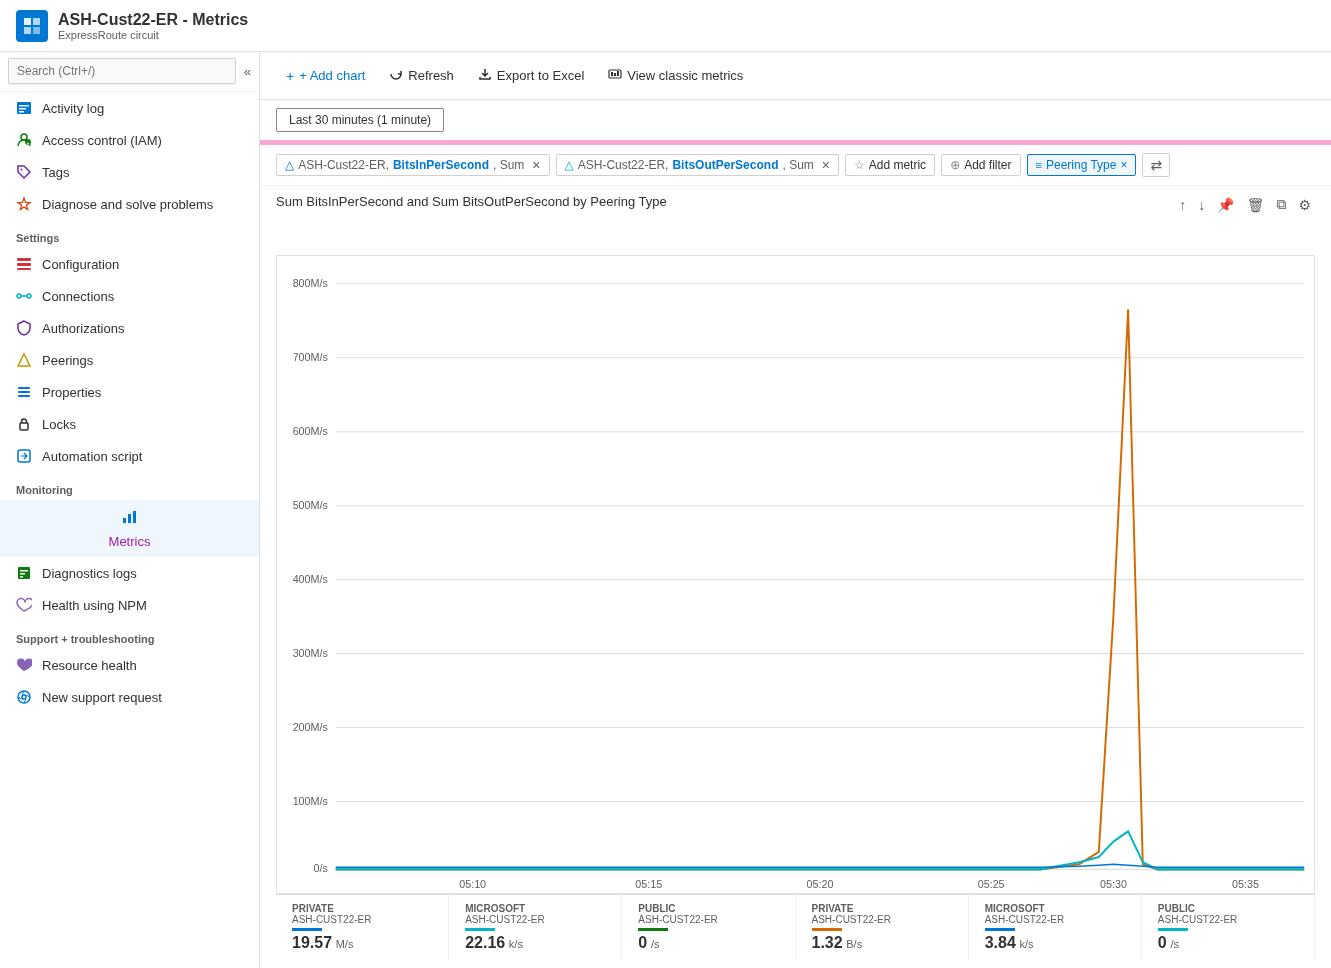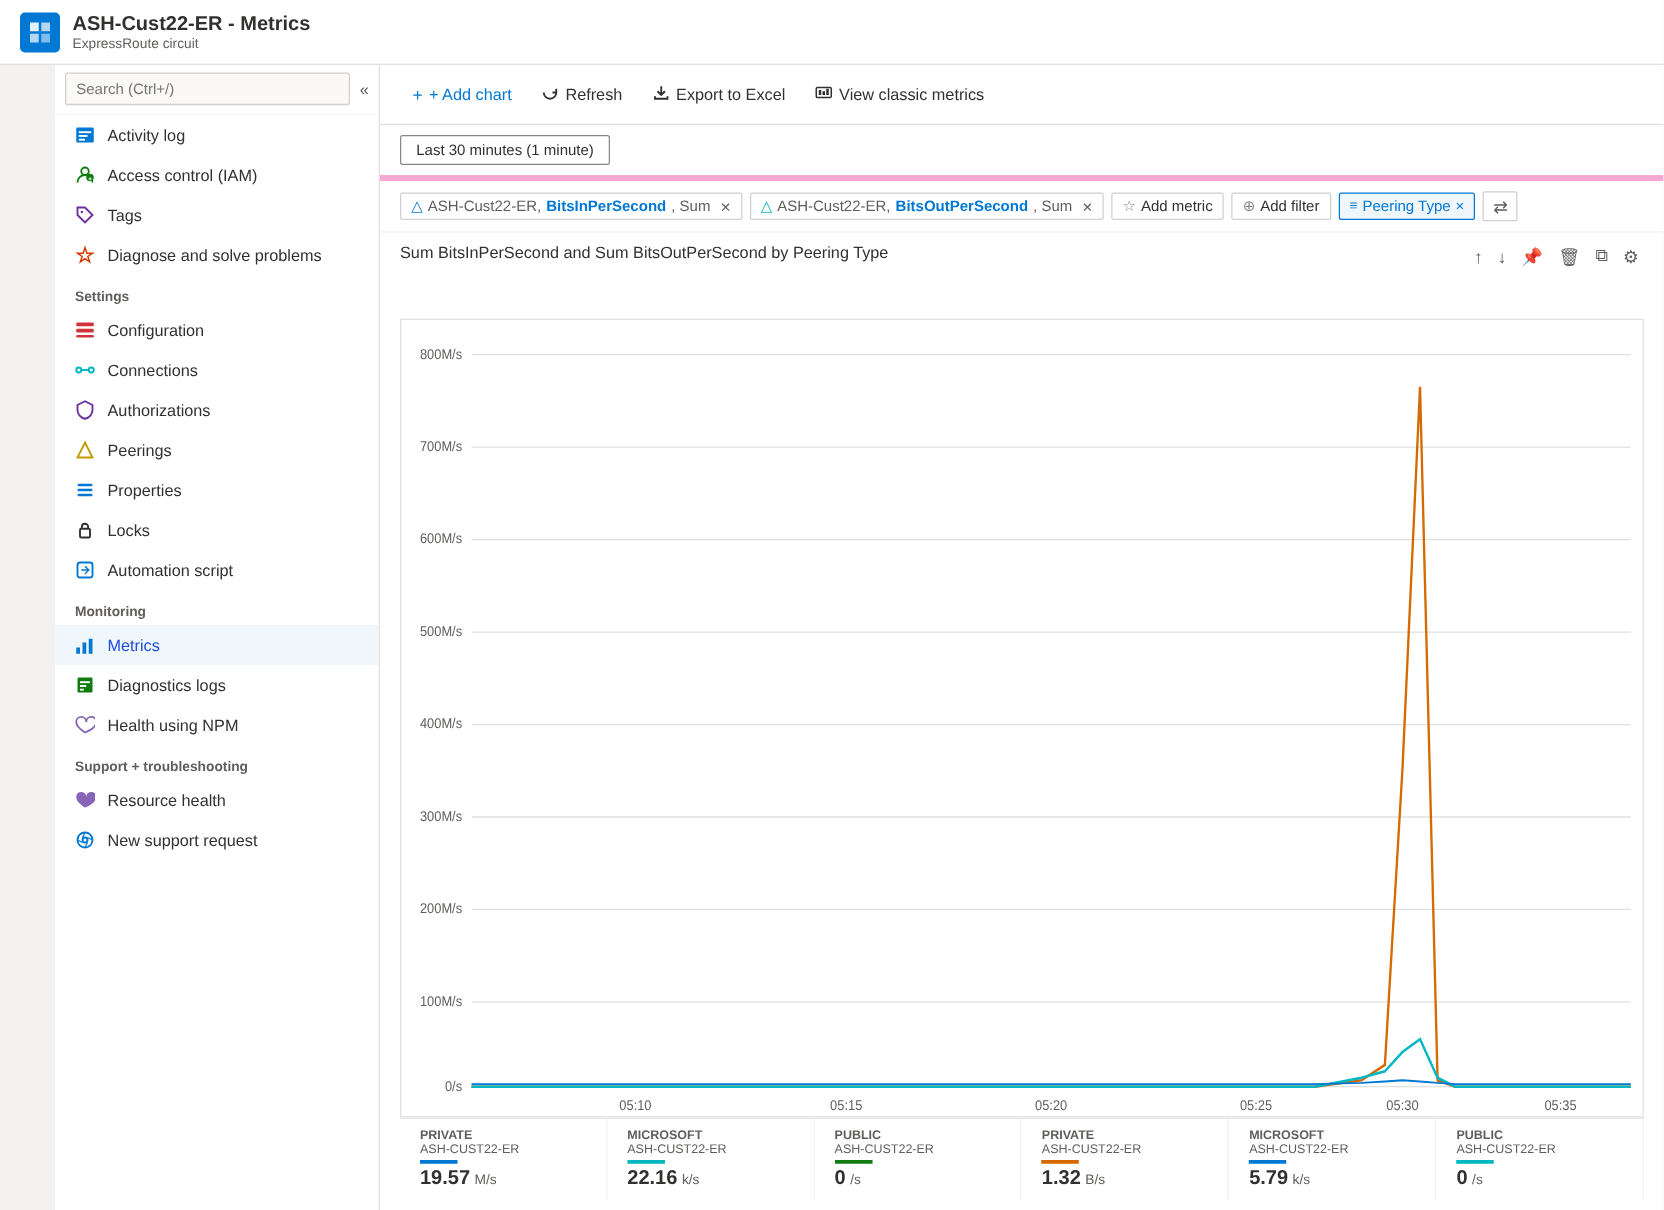--- a/index.html
+++ b/index.html
@@ -9,27 +9,27 @@
     .header { background: white; border-bottom: 1px solid #e0e0e0; padding: 8px 16px; display: flex; align-items: center; gap: 10px; height: 52px; }
     .header-icon { width: 32px; height: 32px; background: #0078d4; border-radius: 4px; display: flex; align-items: center; justify-content: center; }
     .header-icon svg { width: 20px; height: 20px; }
     .header-text h1 { font-size: 16px; font-weight: 600; color: #323130; }
     .header-text p { font-size: 11px; color: #605e5c; }
 
     
     .layout { display: flex; flex: 1; overflow: hidden; }
 
     
-    .sidebar { width: 260px; background: white; border-right: 1px solid #e0e0e0; display: flex; flex-direction: column; overflow-y: auto; margin-left: 44px; }
+    .sidebar { width: 260px; background: white; border-right: 1px solid #e0e0e0; display: flex; flex-direction: column; overflow-y: auto; }
     .sidebar-search { padding: 8px 12px; border-bottom: 1px solid #f3f2f1; }
     .sidebar-search input { width: 100%; padding: 5px 8px; border: 1px solid #d2d0ce; border-radius: 2px; font-size: 12px; color: #323130; background: #faf9f8; }
 
     .sidebar-section-label { font-size: 11px; font-weight: 600; color: #605e5c; padding: 12px 16px 4px 16px; text-transform: none; }
     .sidebar-item { display: flex; align-items: center; gap: 10px; padding: 8px 16px; cursor: pointer; color: #323130; font-size: 13px; }
-    .sidebar-item.active { background: #eff6fc; color: #1d4ed8; }
+    .sidebar-item.active { background: #eff6fc; color: #a21caf; flex-direction: column; }
     .sidebar-item .si-icon { width: 16px; height: 16px; display: flex; align-items: center; justify-content: center; flex-shrink: 0; }
 
     
     .icon-overview { color: #0078d4; }
 
     
     .main { flex: 1; display: flex; flex-direction: column; overflow: hidden; background: white; }
 
     
     .toolbar { display: flex; align-items: center; gap: 4px; padding: 10px 16px; border-bottom: 1px solid #e0e0e0; background: white; }
@@ -436,21 +436,21 @@
           <div>
             <span class="legend-value">1.32</span>
             <span class="legend-unit">B/s</span>
           </div>
         </div>
         <div class="legend-item">
           <span class="legend-item-header">MICROSOFT</span>
           <span class="legend-item-sub">ASH-CUST22-ER</span>
           <div class="legend-item-color color-blue"></div>
           <div>
-            <span class="legend-value">5.79</span>
+            <span class="legend-value">3.84</span>
             <span class="legend-unit">k/s</span>
           </div>
         </div>
         <div class="legend-item">
           <span class="legend-item-header">PUBLIC</span>
           <span class="legend-item-sub">ASH-CUST22-ER</span>
           <div class="legend-item-color color-teal"></div>
           <div>
             <span class="legend-value">0</span>
             <span class="legend-unit">/s</span>

